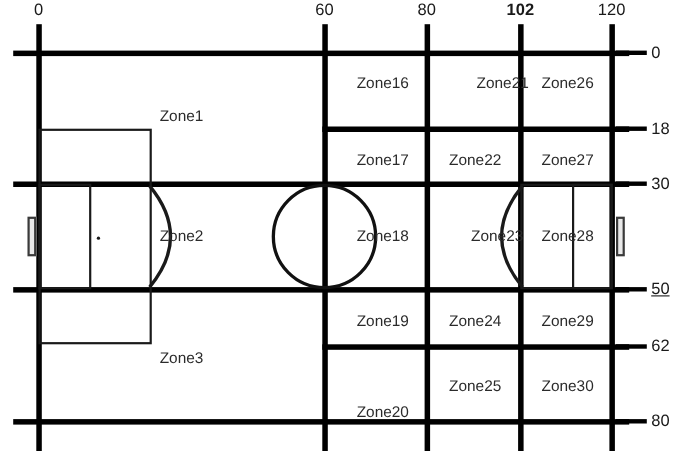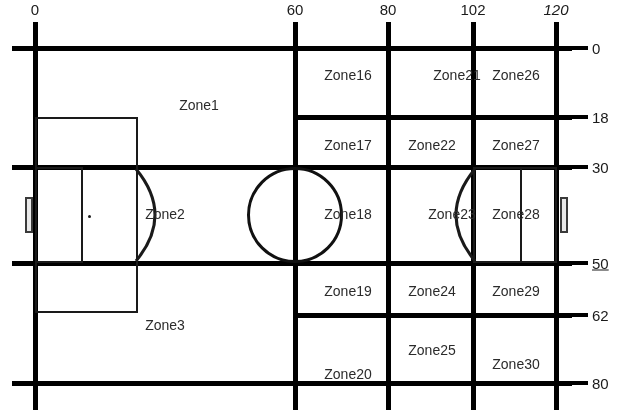--- a/index.html
+++ b/index.html
@@ -94,22 +94,22 @@
 </style>
 </head>
 <body>
 
 <div id="root">
 
   <div id="top-labels">
       <div class="axis-label top" style="left: 35px; top: 2px;">0</div>
       <div class="axis-label top" style="left: 295px; top: 2px;">60</div>
       <div class="axis-label top" style="left: 388px; top: 2px;">80</div>
-      <div class="axis-label top" style="left: 473px; top: 2px;">102</div>
-      <div class="axis-label top" style="left: 556px; top: 2px; font-style: italic;">120</div>
+      <div class="axis-label top" style="left: 473px; top: 2px; font-weight: bold;">102</div>
+      <div class="axis-label top" style="left: 556px; top: 2px;">120</div>
     </div>
 
   <div id="right-labels">
       <div class="axis-label right" style="left: 592px; top: 48px;">0</div>
       <div class="axis-label right" style="left: 592px; top: 117px;">18</div>
       <div class="axis-label right" style="left: 592px; top: 167px; text-align: center;">30</div>
       <div class="axis-label right" style="left: 592px; top: 263px; text-decoration: underline;">50</div>
       <div class="axis-label right" style="left: 592px; top: 315px;">62</div>
       <div class="axis-label right" style="left: 592px; top: 383px;">80</div>
     </div>
@@ -149,33 +149,33 @@
 
     <svg class="arc-svg" id="f-larc" width="40" height="100" viewBox="0 0 40 100" style="left: 136px; top: 165px;">
       <path d="M 0 4 Q 38 50 0 96" fill="none" stroke="#1a1a1a" stroke-width="3"></path>
     </svg>
     <svg class="arc-svg" id="f-rarc" width="40" height="100" viewBox="0 0 40 100" style="left: 435px; top: 165px;">
       <path d="M 40 4 Q 2 50 40 96" fill="none" stroke="#1a1a1a" stroke-width="3"></path>
     </svg>
   </div>
 
   <div id="zone-labels">
-      <div class="zone-label" style="left: 165px; top: 105px; margin-left: 34px;">Zone1</div>
+      <div class="zone-label" style="left: 165px; top: 105px;">Zone1</div>
       <div class="zone-label" style="left: 165px; top: 214px;">Zone2</div>
       <div class="zone-label" style="left: 165px; top: 325px;">Zone3</div>
       <div class="zone-label" style="left: 348px; top: 75px;">Zone16</div>
       <div class="zone-label" style="left: 348px; top: 145px;">Zone17</div>
       <div class="zone-label" style="left: 348px; top: 214px;">Zone18</div>
       <div class="zone-label" style="left: 348px; top: 291px;">Zone19</div>
       <div class="zone-label" style="left: 348px; top: 350px; margin-top: 24px;">Zone20</div>
       <div class="zone-label" style="left: 432px; top: 75px; margin-left: 25px;">Zone21</div>
       <div class="zone-label" style="left: 432px; top: 145px;">Zone22</div>
       <div class="zone-label" style="left: 452px; top: 214px;">Zone23</div>
       <div class="zone-label" style="left: 432px; top: 291px;">Zone24</div>
       <div class="zone-label" style="left: 432px; top: 350px;">Zone25</div>
       <div class="zone-label" style="left: 516px; top: 75px;">Zone26</div>
       <div class="zone-label" style="left: 516px; top: 145px;">Zone27</div>
       <div class="zone-label" style="left: 516px; top: 214px;">Zone28</div>
       <div class="zone-label" style="left: 516px; top: 291px; text-align: center;">Zone29</div>
-      <div class="zone-label" style="left: 516px; top: 350px; margin-top: 14px;">Zone30</div>
+      <div class="zone-label" style="left: 516px; top: 350px;">Zone30</div>
     </div>
 
 </div>
 
 </body></html>

